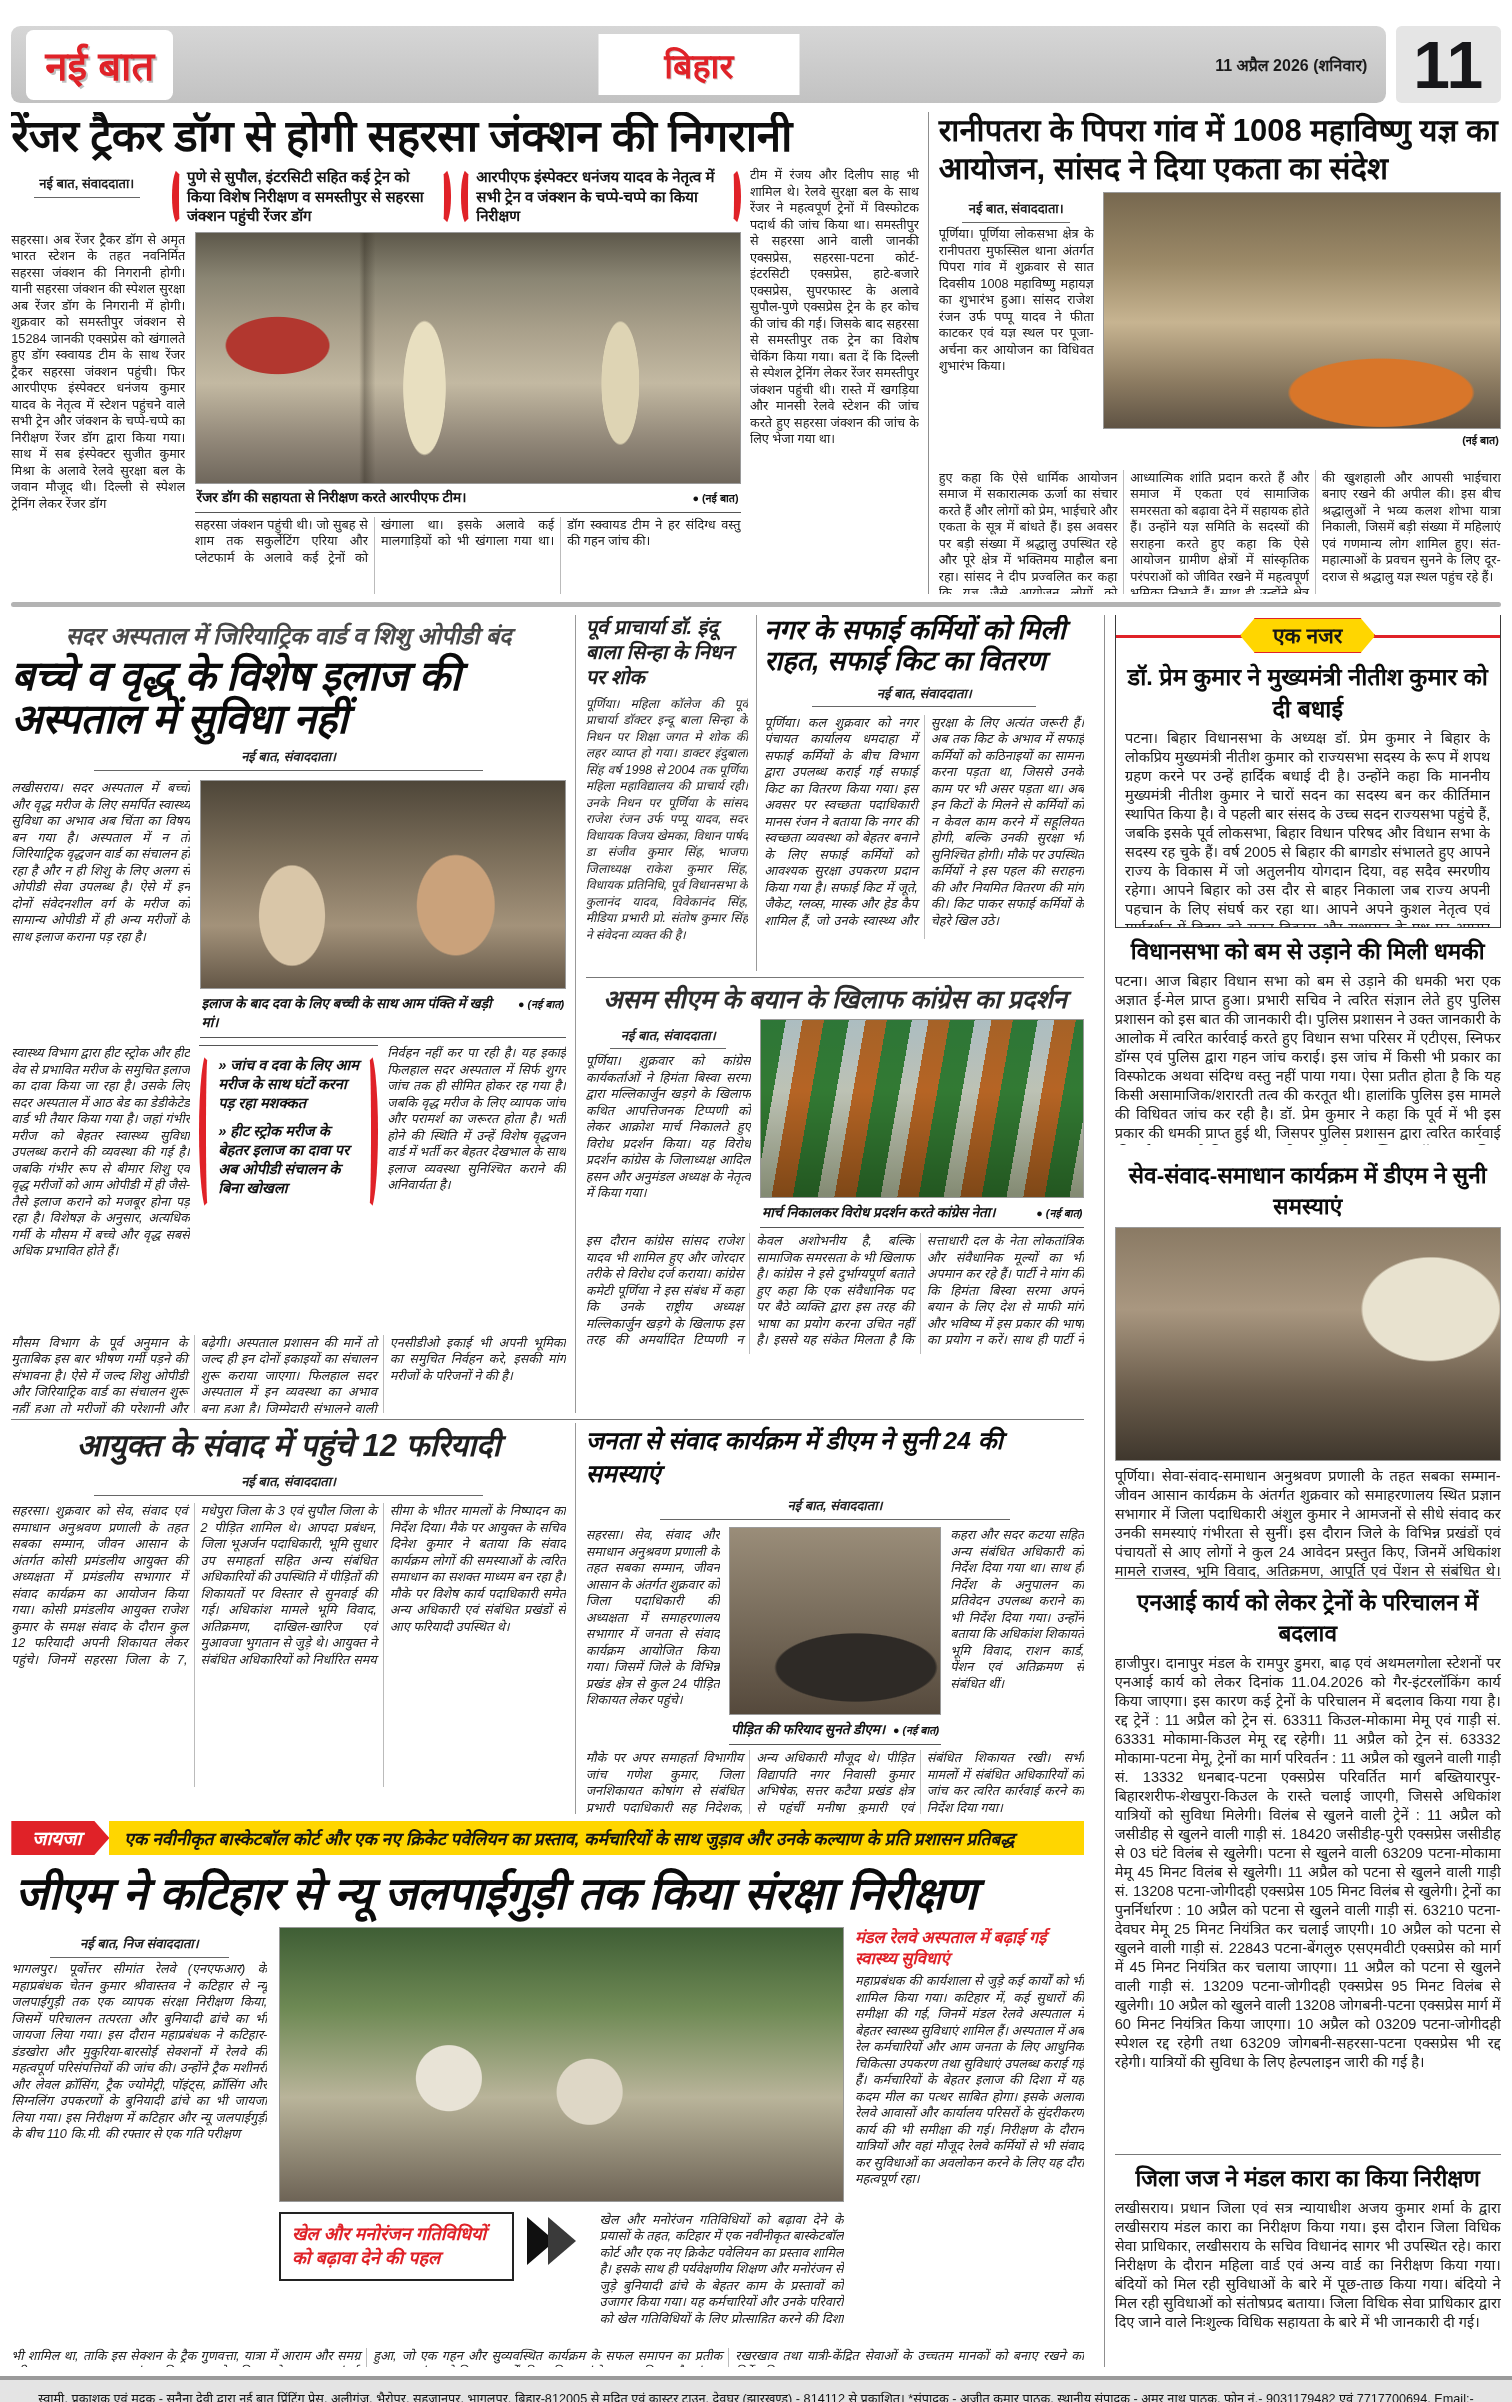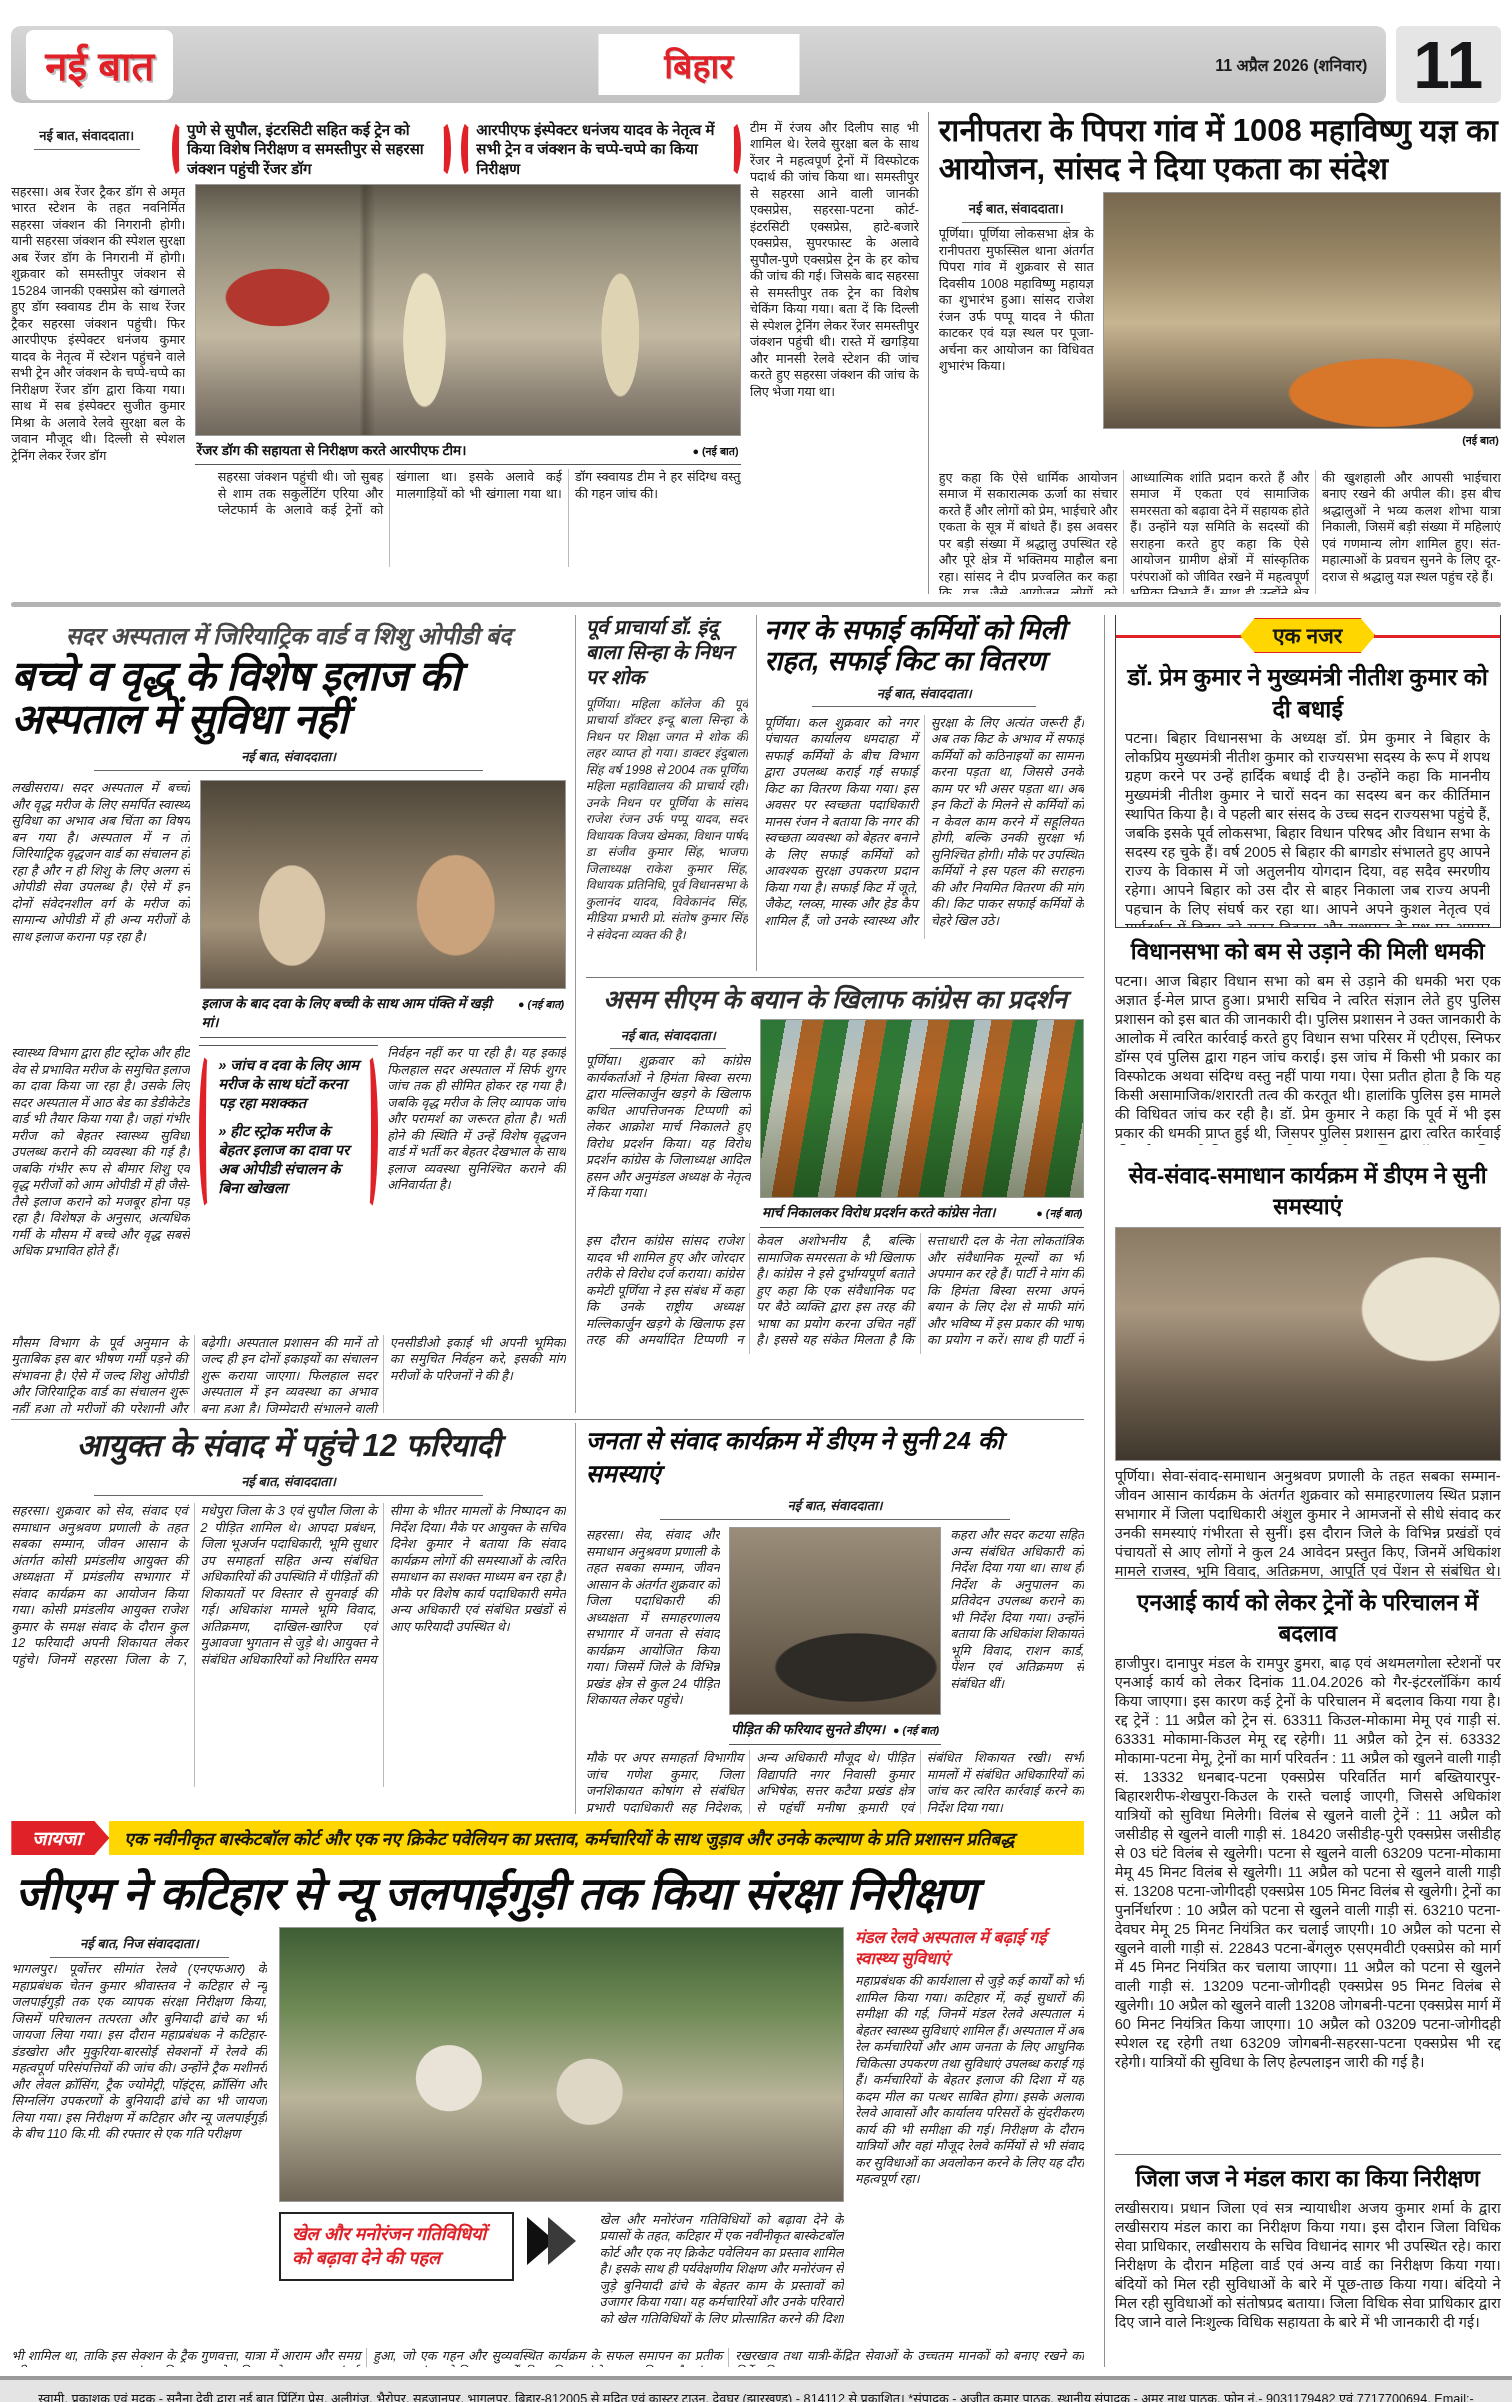--- a/index.html
+++ b/index.html
@@ -66,21 +66,21 @@
   .r-row1 { display:flex; gap:9.4px; align-items:stretch; }
   .r-byl { width:151px; }
   .bracket { flex:1; display:flex; align-items:center; font-size:15px; line-height:1.3; font-weight:700; color:#141414; }
   .arc { width:17px; align-self:stretch; border:7.5px solid transparent; }
   .arc.l { border-left-color:#e02228; border-radius:50%; }
   .arc.r { border-right-color:#e02228; border-radius:50%; }
   .r-row2 { display:flex; gap:9.4px; margin-top:5.6px; flex:1; }
   .r-col1 { width:174px; }
   .r-fig { flex:1; }
   .r-photo { height:252px; }
-  .r-strip { margin-top:3.8px;margin-left:23px; }
+  .r-strip { margin-top:3.8px; }
   .r-col2 { width:169px; }
 
   .story-yagya { flex:1; padding-left:9.4px; }
   .story-yagya h1 { font-size:31px; line-height:1.2; font-weight:800; color:#0e0e0e; }
   .y-row { display:flex; gap:9.4px; margin-top:5.6px; }
   .y-left { width:155px; }
   .y-photo { height:237px; flex:1; }
   .y-credit { text-align:right; font-size:10.8px; font-weight:700; padding:2.8px 1.9px; }
   .y-cols { margin-top:20px; height:141px; }
 
@@ -183,20 +183,21 @@
     <div class="mast-band">
       <div class="logo">नई बात</div>
       <div class="section-name">बिहार</div>
       <div class="issue-date">11 अप्रैल 2026 (शनिवार)</div>
     </div>
     <div class="pageno">11</div>
   </header>
 
   <section class="top-band">
     <article class="story-ranger">
+      <h1>रेंजर ट्रैकर डॉग से होगी सहरसा जंक्शन की निगरानी</h1>
       <div class="r-body">
         <div class="r-leftzone">
           <div class="r-row1">
             <div class="r-byl byline">नई बात, संवाददाता।</div>
             <div class="bracket">
               <span class="arc l"></span>
               <span>पुणे से सुपौल, इंटरसिटी सहित कई ट्रेन को किया विशेष निरीक्षण व समस्तीपुर से सहरसा जंक्शन पहुंची रेंजर डॉग</span>
               <span class="arc r"></span>
             </div>
             <div class="bracket">

